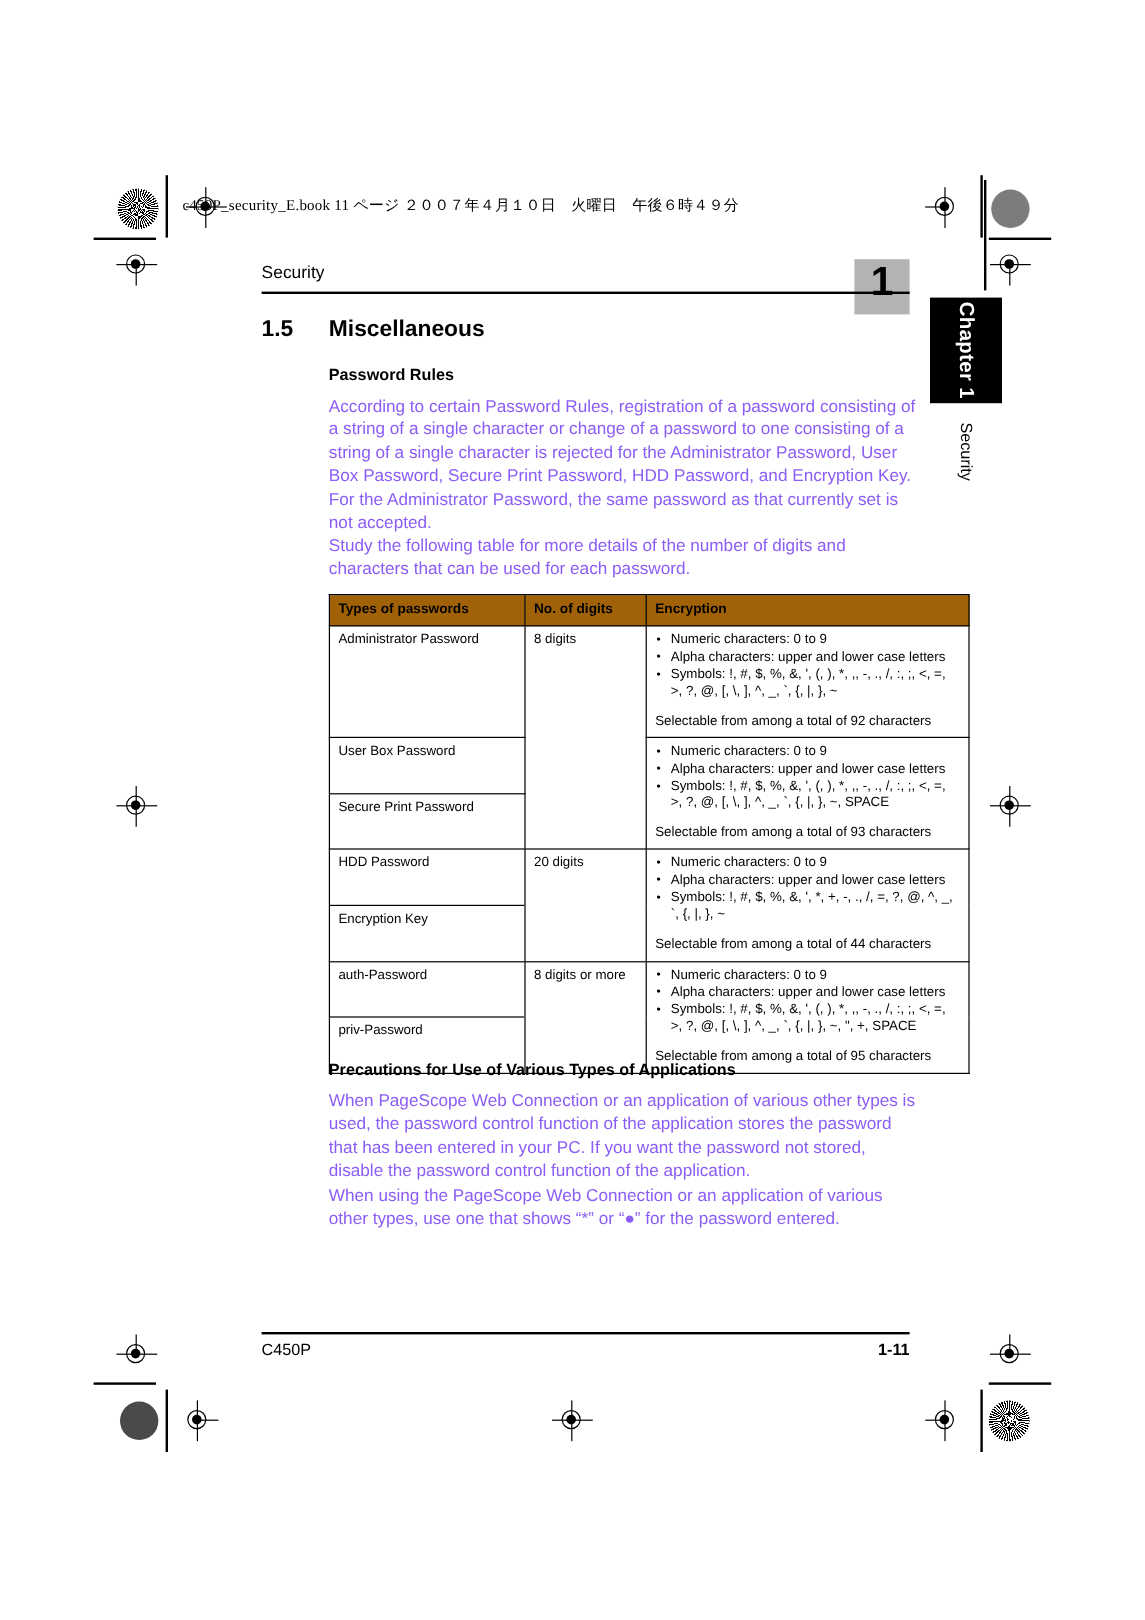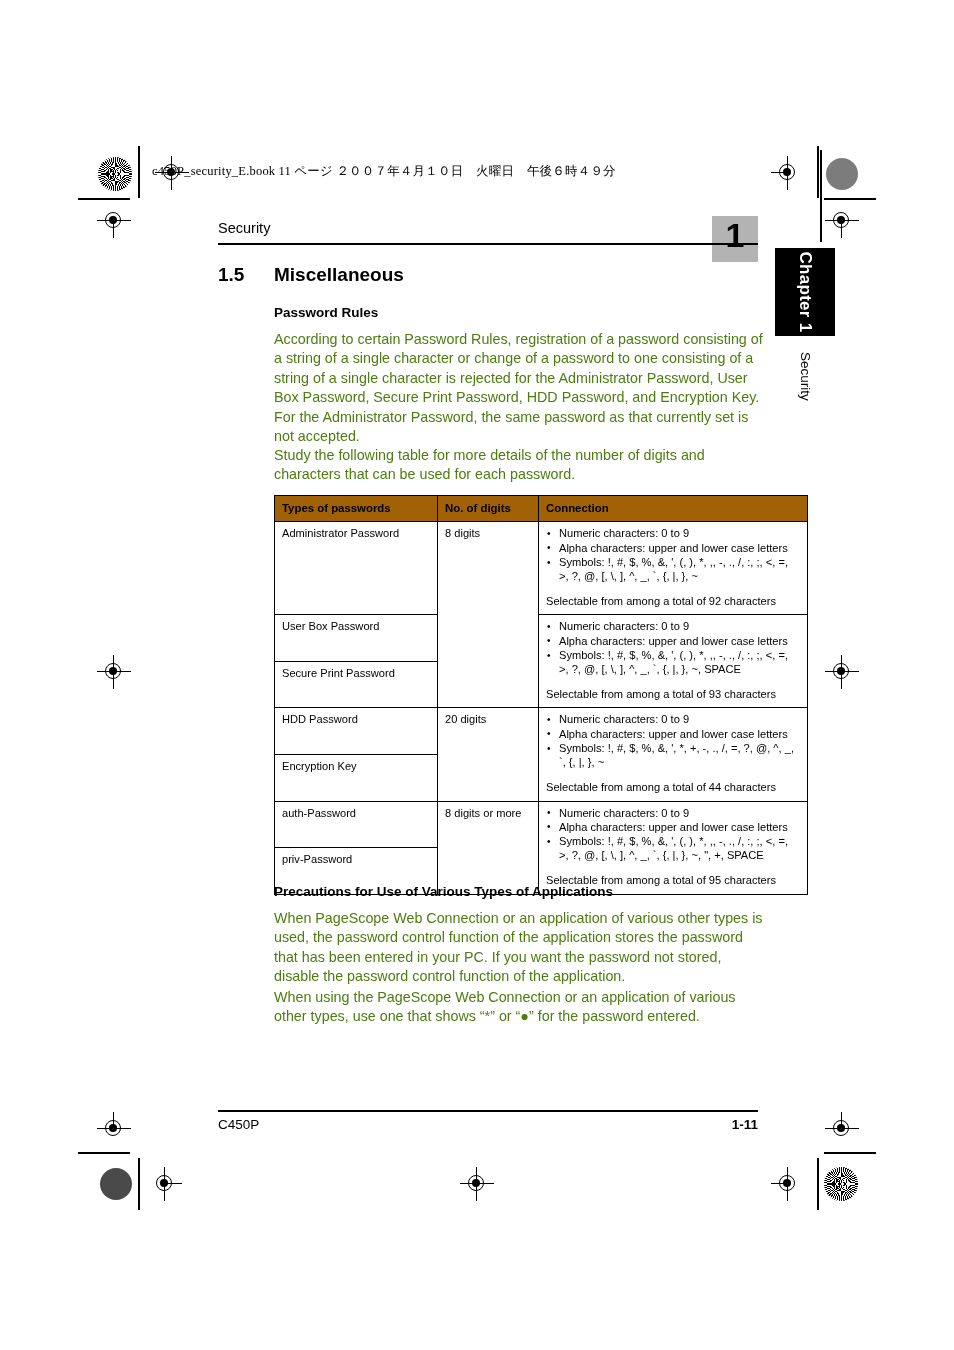--- a/index.html
+++ b/index.html
@@ -203,21 +203,21 @@
     left: 274px;
     font-size: 13.5px;
     font-weight: bold;
   }
   .para {
     position: absolute;
     left: 274px;
     width: 490px;
     font-size: 14.3px;
     line-height: 19.4px;
-    color: #4d7c0f;
+    color: #8b5cf6;
   }
 
   
   .tbl {
     position: absolute;
     left: 274px;
     top: 495px;
     width: 490px;
     border-collapse: collapse;
     table-layout: fixed;
@@ -410,21 +410,21 @@
 
   <div class="sub-head" style="top:305px;">Password Rules</div>
   <div class="para" style="top:330px;">According to certain Password Rules, registration of a password consisting of a string of a single character or change of a password to one consisting of a string of a single character is rejected for the Administrator Password, User Box Password, Secure Print Password, HDD Password, and Encryption Key. For the Administrator Password, the same password as that currently set is not accepted.</div>
   <div class="para" style="top:446px;">Study the following table for more details of the number of digits and characters that can be used for each password.</div>
 
   <table class="tbl">
     <thead>
       <tr>
         <th class="col-type">Types of passwords</th>
         <th class="col-dig">No. of digits</th>
-        <th class="col-chars">Connection</th>
+        <th class="col-chars">Encryption</th>
       </tr>
     </thead>
     <tbody>
 
       <tr>
         <td class="cell-type">Administrator Password</td>
         <td class="cell-dig" rowspan="3">8 digits</td>
         <td class="col-chars">
           <ul class="charlist">
             <li>Numeric characters: 0 to 9</li>

